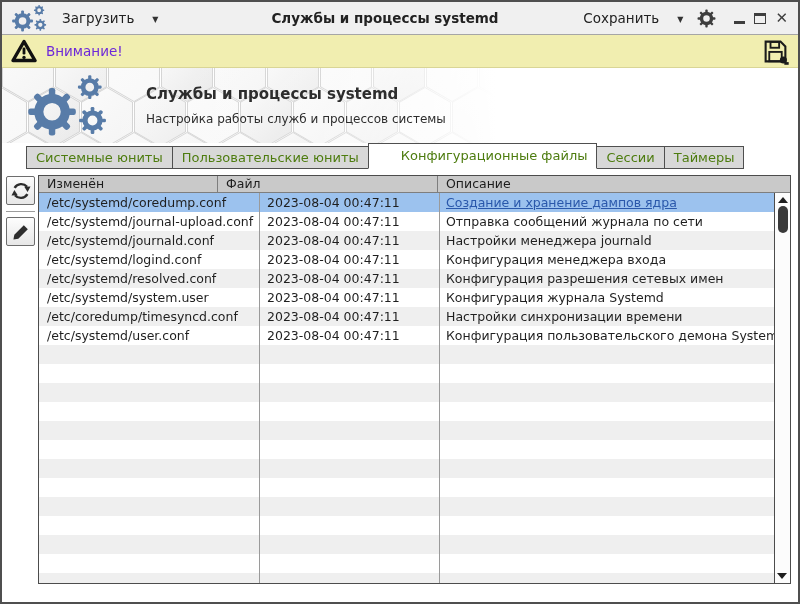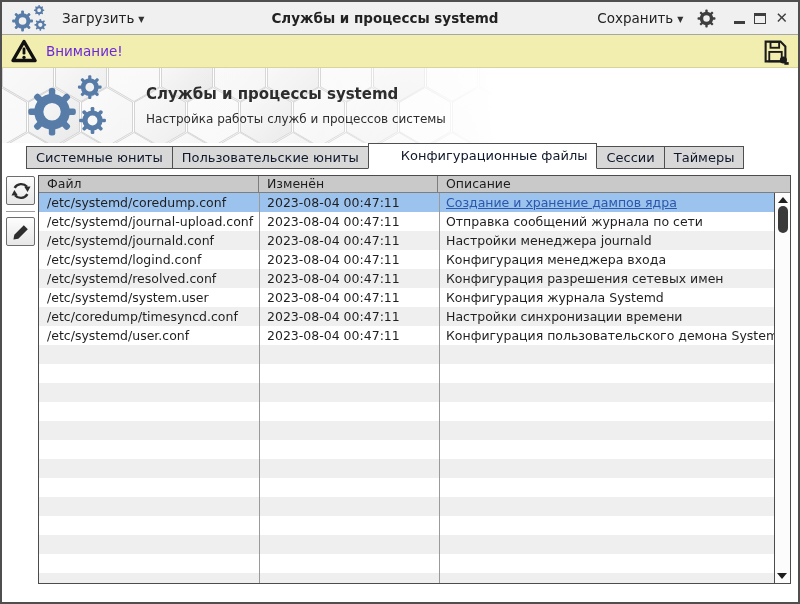--- a/index.html
+++ b/index.html
@@ -12,21 +12,21 @@
   }
 
   
   .titlebar {
     height:33px; background:#f0f0f0; border-bottom:1px solid #a6a6a6;
     display:flex; align-items:center; padding:0 10px;
   }
   .tb-left { display:flex; align-items:center; gap:14px; width:200px; }
   .tb-right { display:flex; align-items:center; gap:14px; width:230px; justify-content:flex-end; }
   .tb-title { flex:1; text-align:center; font-weight:bold; font-size:13.5px; color:#222; }
-  .menu-btn { display:flex; align-items:center; gap:4px; font-size:13.5px; color:#222; cursor:default; }
+  .menu-btn { display:flex; align-items:center; gap:18px; font-size:13.5px; color:#222; cursor:default; }
   .caret { font-size:8px; color:#333; transform:translateY(1px); }
   .logo-small { width:36px; height:29px; color:var(--accent-blue); }
   .gear-dark { width:19px; height:19px; color:#3e3e3e; }
   .win-controls { display:flex; align-items:center; gap:9px; margin-left:4px; }
   .wc-min { width:11px; height:3px; background:#3e3e3e; display:inline-block; margin-top:8px; }
   .wc-max { width:12px; height:11px; border:1px solid #3e3e3e; border-top:3px solid #3e3e3e; display:inline-block; }
   .wc-close { font-size:15px; line-height:15px; color:#3e3e3e; font-weight:bold; }
 
   
   .warnbar {
@@ -45,21 +45,21 @@
     background:linear-gradient(to right, rgba(255,255,255,0) 0%, rgba(255,255,255,0.15) 40%, #ffffff 62%); }
   .header-content { position:absolute; inset:0; z-index:2; display:flex; align-items:center; padding-left:26px; }
   .logo-big { width:82px; height:64px; color:var(--accent-blue); }
   .header-text { margin-left:36px; }
   .h-title { font-size:15px; font-weight:bold; color:#2d2d2d; margin-bottom:9px; }
   .h-sub { font-size:12px; color:#2d2d2d; }
 
   
   .tabstrip { height:26px; display:flex; align-items:flex-end; padding-left:24px; position:relative; }
   .tab {
-    height:23px; line-height:21px; padding:0 9px; font-size:13px; color:#0f172a;
+    height:23px; line-height:21px; padding:0 9px; font-size:13px; color:#4d7c0f;
     background:var(--tab-bg); border:1px solid #4f4f4f; margin-left:-1px; white-space:nowrap;
   }
   .tab:first-child { margin-left:0; }
   .tab.active { height:26px; line-height:24px; background:#fff; border-bottom:1px solid #fff; z-index:2; position:relative;padding-left:32px; }
 
   
   .content { display:flex; padding:6px 7px 0 3px; height:433px; }
   .toolbar { width:33px; padding:1px 0 0 1px; }
   .tool-btn {
     width:29px; height:29px; border:1px solid #6d6d6d; border-radius:2px;
@@ -288,22 +288,22 @@
       <div class="tool-sep"></div>
       <div class="tool-btn">
         <svg width="20" height="20" viewBox="0 0 24 24">
           <path d="M15.4 3.8 l4.8 4.8 -11.4 11.4 -5.9 1.1 1.1-5.9 z" fill="#2d2d2d"></path>
         </svg>
       </div>
     </div>
 
     <div class="table">
       <div class="thead" id="thead">
+          <div class="th col-1">Изменён</div>
           <div class="th col-0">Файл</div>
-          <div class="th col-1">Изменён</div>
           <div class="th col-2">Описание</div>
         </div>
       <div class="tbody" id="tbody">
         <div class="col-sep s0"></div>
         <div class="col-sep s1"></div>
       <div class="tr stripe selected">
             <div class="td col-0">/etc/systemd/coredump.conf</div>
             <div class="td col-1">2023-08-04 00:47:11</div>
             <div class="td col-2"><span class="desc-link">Создание и хранение дампов ядра</span></div>
           </div>

